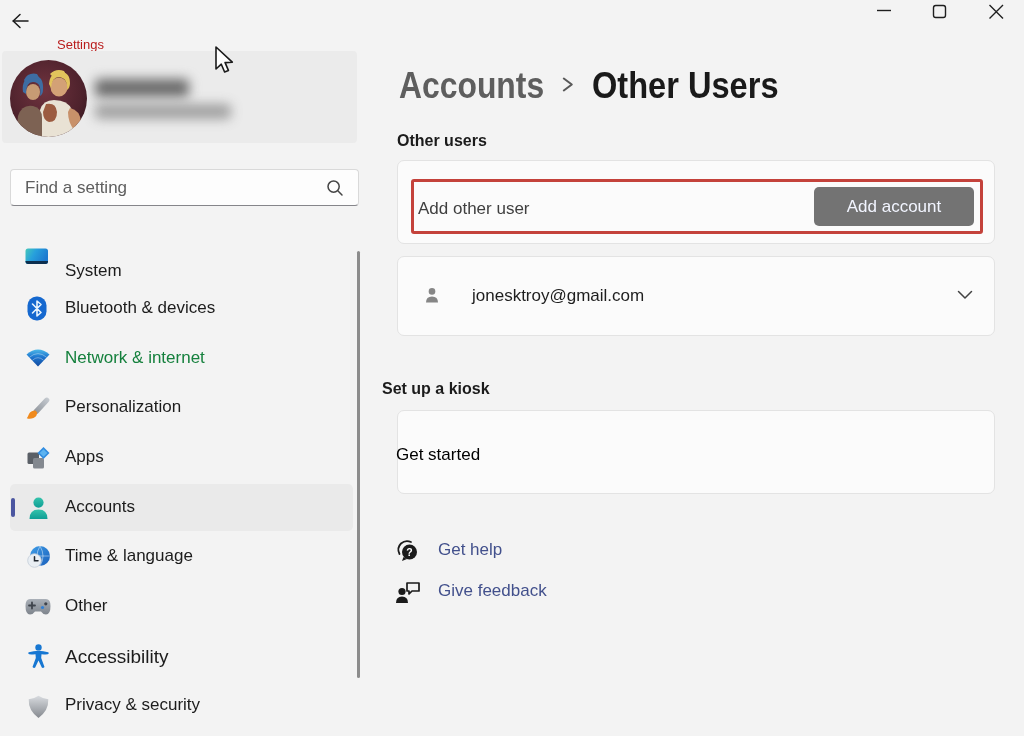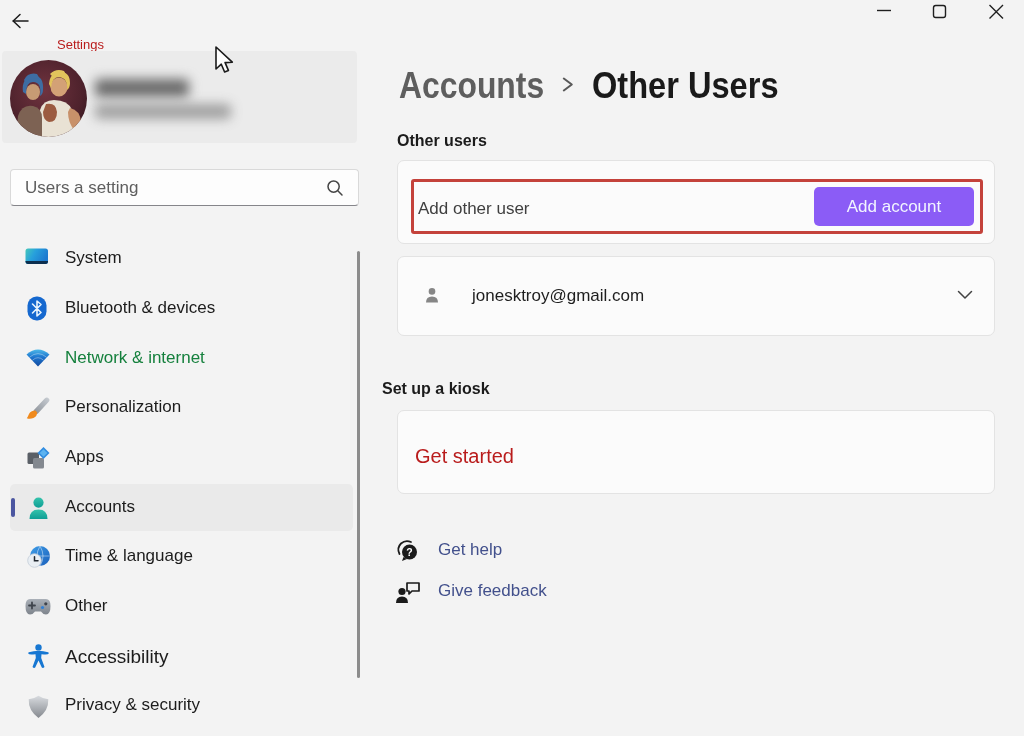--- a/index.html
+++ b/index.html
@@ -54,21 +54,21 @@
 </svg>
 
 <div class="abs" style="left:95px;top:79px;width:94px;height:18px;background:#6a6a6a;filter:blur(6px);border-radius:4px;"></div>
 <div class="abs" style="left:95px;top:104px;width:136px;height:15px;background:#8d8d8d;filter:blur(6px);border-radius:4px;opacity:.8;"></div>
 
 <svg class="abs" style="left:214px;top:46px" width="22" height="32" viewBox="0 0 22 32">
   <path d="M2 1 L2 23 L7.3 18.2 L10.6 26 L14.4 24.4 L11.1 16.6 L18.3 16.2 Z" fill="#fff" stroke="#1b1b1b" stroke-width="1.6" stroke-linejoin="round"></path>
 </svg>
 
 <div class="abs" style="left:10px;top:169px;width:349px;height:37px;background:#fdfdfd;border:1px solid #d9d9d9;border-bottom:1px solid #85858a;border-radius:4px;"></div>
-<div class="abs" style="left:25px;top:177.5px;font-size:17px;color:#5e5e5e;">Users a setting</div>
+<div class="abs" style="left:25px;top:177.5px;font-size:17px;color:#5e5e5e;">Find a setting</div>
 <svg class="abs" style="left:326px;top:179px" width="18" height="18" viewBox="0 0 18 18">
   <circle cx="7.6" cy="7.6" r="5.6" stroke="#454545" stroke-width="1.5" fill="none"></circle>
   <path d="M11.8 11.8 L16 16" stroke="#454545" stroke-width="1.5" stroke-linecap="round"></path>
 </svg>
 
 <div class="abs" style="left:10px;top:484px;width:343px;height:47px;background:#eaeaea;border-radius:5px;"></div>
 <div class="abs" style="left:11px;top:498px;width:3.5px;height:19px;background:#4b56a0;border-radius:2px;"></div>
 
 <svg class="abs" style="left:25px;top:248px" width="24" height="20" viewBox="0 0 24 20">
   <defs>
@@ -163,21 +163,21 @@
 <svg class="abs" style="left:28px;top:695px" width="21" height="24" viewBox="0 0 21 24">
   <defs>
       <linearGradient id="shg" x1="0" y1="0" x2="0" y2="1">
     <stop offset="0" stop-color="#d8dbdf"></stop>
         <stop offset="1" stop-color="#85898f"></stop>
   </linearGradient>
     </defs>
   <path d="M10.5 0.8 Q14.5 3.6 20.3 4.3 Q20.8 15.5 10.5 23 Q0.2 15.5 0.7 4.3 Q6.5 3.6 10.5 0.8 Z" fill="url(#shg)"></path>
 </svg>
 
-<div class="abs" style="left:65px;top:248px;font-size:17px;color:#1c1c1c;">System</div>
+<div class="abs" style="left:65px;top:261px;font-size:17px;color:#1c1c1c;">System</div>
 <div class="abs" style="left:65px;top:298.3px;font-size:17px;color:#1c1c1c;">Bluetooth &amp; devices</div>
 <div class="abs" style="left:65px;top:348.3px;font-size:17px;color:#15803d;">Network &amp; internet</div>
 <div class="abs" style="left:65px;top:397.3px;font-size:17px;color:#1c1c1c;">Personalization</div>
 <div class="abs" style="left:65px;top:447.3px;font-size:17px;color:#1c1c1c;">Apps</div>
 <div class="abs" style="left:65px;top:497.3px;font-size:17px;color:#1c1c1c;">Accounts</div>
 <div class="abs" style="left:65px;top:546.3px;font-size:17px;color:#1c1c1c;">Time &amp; language</div>
 <div class="abs" style="left:65px;top:596.3px;font-size:17px;color:#1c1c1c;">Other</div>
 <div class="abs" style="left:65px;top:646.3px;font-size:19px;color:#1c1c1c;">Accessibility</div>
 <div class="abs" style="left:65px;top:695.3px;font-size:17px;color:#1c1c1c;">Privacy &amp; security</div>
 
@@ -187,35 +187,35 @@
 <svg class="abs" style="left:562px;top:77px" width="13" height="15" viewBox="0 0 13 15">
     <path d="M1.8 1.5 L9.8 7.5 L1.8 13.5" stroke="#585858" stroke-width="2" fill="none" stroke-linecap="round" stroke-linejoin="round"></path>
   </svg>
 <div class="abs" style="left:592px;top:65px;font-size:36px;font-weight:700;color:#1a1a1a;transform:scaleX(0.905);transform-origin:left top;white-space:nowrap;">Other Users</div>
 
 <div class="abs" style="left:397px;top:131.5px;font-size:16px;font-weight:700;color:#1b1b1b;">Other users</div>
 
 <div class="abs" style="left:397px;top:160px;width:598px;height:84px;background:#fbfbfb;border:1px solid #e3e3e3;border-radius:7px;"></div>
 <div class="abs" style="left:411px;top:179px;width:572px;height:55px;border:3px solid #c4423b;border-radius:3px;"></div>
 <div class="abs" style="left:418px;top:199px;font-size:17px;color:#3f3f3f;">Add other user</div>
-<div class="abs" style="left:814px;top:187px;width:160px;height:39px;background:#8b5cf6;border-radius:5px;color:#f2f5ff;font-size:17px;display:flex;align-items:center;justify-content:center;">Add account</div>
+<div class="abs" style="left:814px;top:187px;width:160px;height:39px;background:#737373;border-radius:5px;color:#f2f5ff;font-size:17px;display:flex;align-items:center;justify-content:center;">Add account</div>
 
 <div class="abs" style="left:397px;top:256px;width:598px;height:80px;background:#fbfbfb;border:1px solid #e3e3e3;border-radius:7px;"></div>
 <svg class="abs" style="left:424px;top:287px" width="16" height="17" viewBox="0 0 16 17">
   <circle cx="8" cy="4.4" r="3.3" fill="#868686"></circle>
   <path d="M2 15.5 Q2 9.5 8 9.5 Q14 9.5 14 15.5 Z" fill="#868686"></path>
 </svg>
 <div class="abs" style="left:472px;top:285.5px;font-size:17px;color:#1e1e1e;">jonesktroy@gmail.com</div>
 <svg class="abs" style="left:957px;top:289px" width="16" height="12" viewBox="0 0 16 12">
   <path d="M1.5 2.5 L8 9 L14.5 2.5" stroke="#424242" stroke-width="1.5" fill="none" stroke-linecap="round" stroke-linejoin="round"></path>
 </svg>
 
 <div class="abs" style="left:382px;top:380px;font-size:16px;font-weight:700;color:#1b1b1b;">Set up a kiosk</div>
 <div class="abs" style="left:397px;top:410px;width:598px;height:84px;background:#fbfbfb;border:1px solid #e3e3e3;border-radius:7px;"></div>
-<div class="abs" style="left:415px;top:445px;font-size:20px;color:#b91c1c;">Get started</div>
+<div class="abs" style="left:396px;top:445px;font-size:17px;color:#000000;">Get started</div>
 
 <svg class="abs" style="left:395px;top:538px" width="26" height="26" viewBox="0 0 26 26">
   <path d="M4.5 16 Q1.5 10 6 5.5 Q10.5 1.5 16 4" stroke="#1b1b1b" stroke-width="1.8" fill="none" stroke-linecap="round"></path>
   <circle cx="14.5" cy="14" r="7.5" fill="#1b1b1b"></circle>
   <path d="M8.5 19 L7 23 L12 21" fill="#1b1b1b"></path>
   <text x="14.5" y="17.6" font-size="10.5" font-weight="bold" fill="#fff" text-anchor="middle" font-family="Liberation Sans">?</text>
 </svg>
 <div class="abs" style="left:438px;top:540px;font-size:17px;color:#42508c;">Get help</div>
 
 <svg class="abs" style="left:395px;top:579px" width="28" height="26" viewBox="0 0 28 26">

